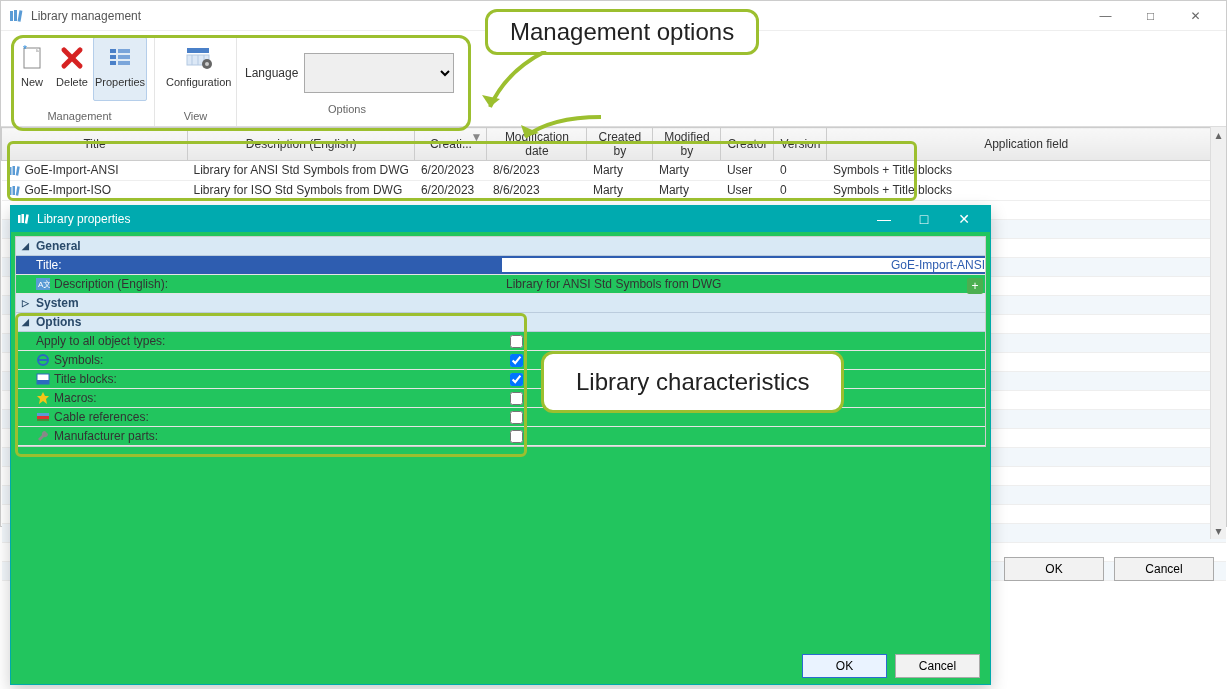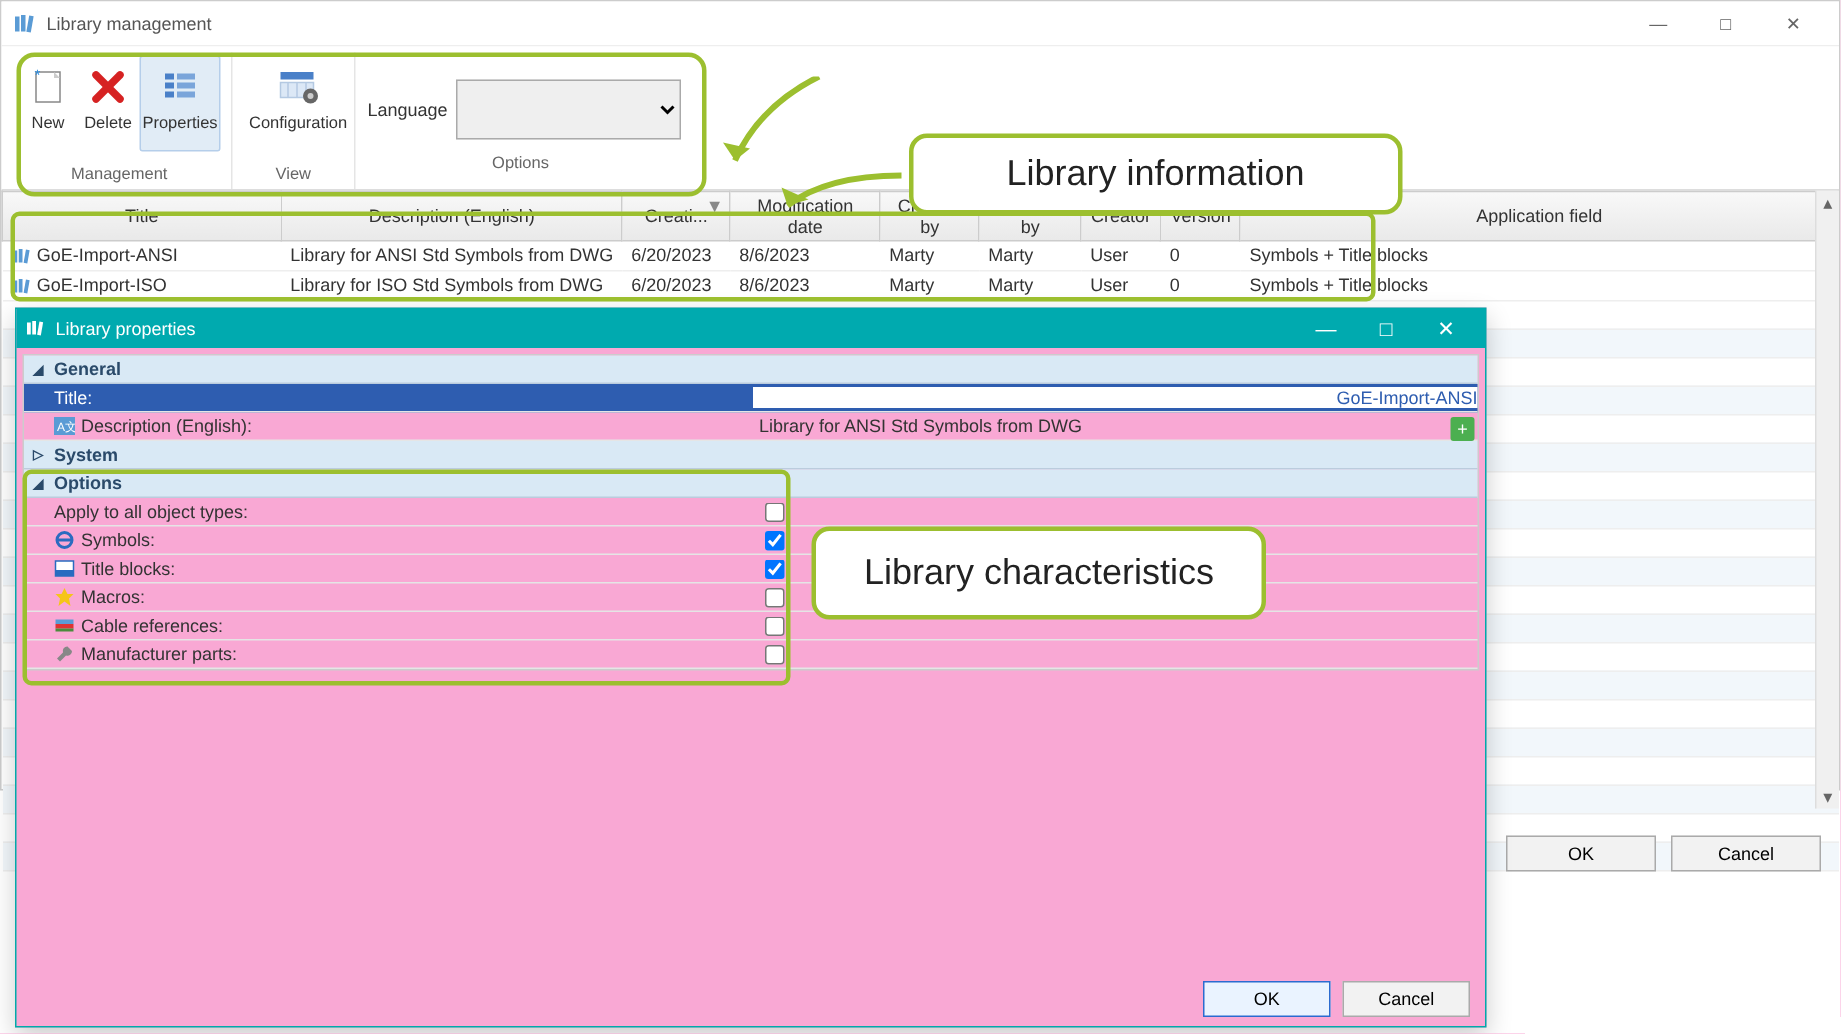--- a/index.html
+++ b/index.html
@@ -35,21 +35,21 @@
 .grid { width: 100%; border-collapse: collapse; font-size: 12px; }
 .grid th { background: linear-gradient(#f8f8f8,#e9e9e9); border: 1px solid #ccc; padding: 2px 6px; font-weight: normal; height: 20px; position: relative; text-align: center; }
 .grid td { border-bottom: 1px solid #eee; padding: 2px 6px; height: 18px; white-space: nowrap; }
 .grid tbody tr:nth-child(odd) { background: #fff; }
 .grid tbody tr.empty:nth-child(even) { background: #f2f7fb; }
 .scroll-y { position:absolute; right:0; top:0; width:16px; height:100%; background:#f0f0f0; border-left:1px solid #ddd; }
 .scroll-up, .scroll-down { height:16px; display:flex; align-items:center; justify-content:center; color:#666; cursor:pointer; }
 .sort-icon { position:absolute; right:4px; top:2px; color:#888; }
 
 
-.props-dialog { position: absolute; left: 9px; top: 204px; width: 981px; height: 480px; border: 1px solid #0aa; background: #f9a8d4; box-shadow: 0 6px 16px rgba(0,0,0,0.2); }
+.props-dialog { position: absolute; left: 9px; top: 204px; width: 981px; height: 480px; border: 1px solid #0aa; background: #22c55e; box-shadow: 0 6px 16px rgba(0,0,0,0.2); }
 .props-title { height: 26px; background: #00aaaf; color: #fff; display:flex; align-items:center; padding: 0 6px; }
 .props-title .icon { width:14px; height:14px; margin-right:6px; }
 .props-title .t { flex:1; }
 .props-title .wbtn { width: 40px; text-align:center; cursor:pointer; font-size: 14px; }
 .props-title .wbtn.close { width: 40px; }
 
 .props-grid { border: 1px solid #ccc; margin: 4px; }
 .pg-section { background: #d9e9f5; padding: 2px 6px; border-bottom:1px solid #bcd; display:flex; align-items:center; cursor:pointer; font-weight:600; color:#2a4a6a; }
 .pg-section .tri { width:12px; color:#2a4a6a; font-size:9px; margin-right:2px; }
 .pg-row { display:flex; border-bottom: 1px solid #e5e5e5; height: 19px; align-items:center; }
@@ -404,27 +404,27 @@
       </div>
     </div>
 
     <div class="props-footer">
       <button class="btn primary">OK</button>
       <button class="btn">Cancel</button>
     </div>
   </div>
 
   <div class="annot" style="left:10px; top:34px; width:460px; height:96px;"></div>
+  <div class="annot-label" style="left:484px; top:8px;">Management options</div>
   <svg class="annot-arrow" style="left:475px; top:50px;" width="80" height="80">
       <path d="M70 0 Q 30 20 14 56" fill="none" stroke="#9cbf2f" stroke-width="4"></path>
       <polygon points="14,56 6,44 24,48" fill="#9cbf2f"></polygon>
     </svg>
 
   <div class="annot" style="left:6px; top:140px; width:910px; height:60px; border-radius:6px;"></div>
-  <div class="annot-label" style="left:605px; top:88px; padding:10px 62px;">Library information</div>
   <svg class="annot-arrow" style="left:510px; top:110px;" width="100" height="40">
       <path d="M90 6 Q 40 6 14 26" fill="none" stroke="#9cbf2f" stroke-width="4"></path>
       <polygon points="14,26 10,14 28,22" fill="#9cbf2f"></polygon>
     </svg>
 
   <div class="annot" style="left:14px; top:312px; width:512px; height:144px; border-radius:6px;"></div>
   <div class="annot-label" style="left:540px; top:350px; padding:14px 32px;">Library characteristics</div>
 
 </div>
 

